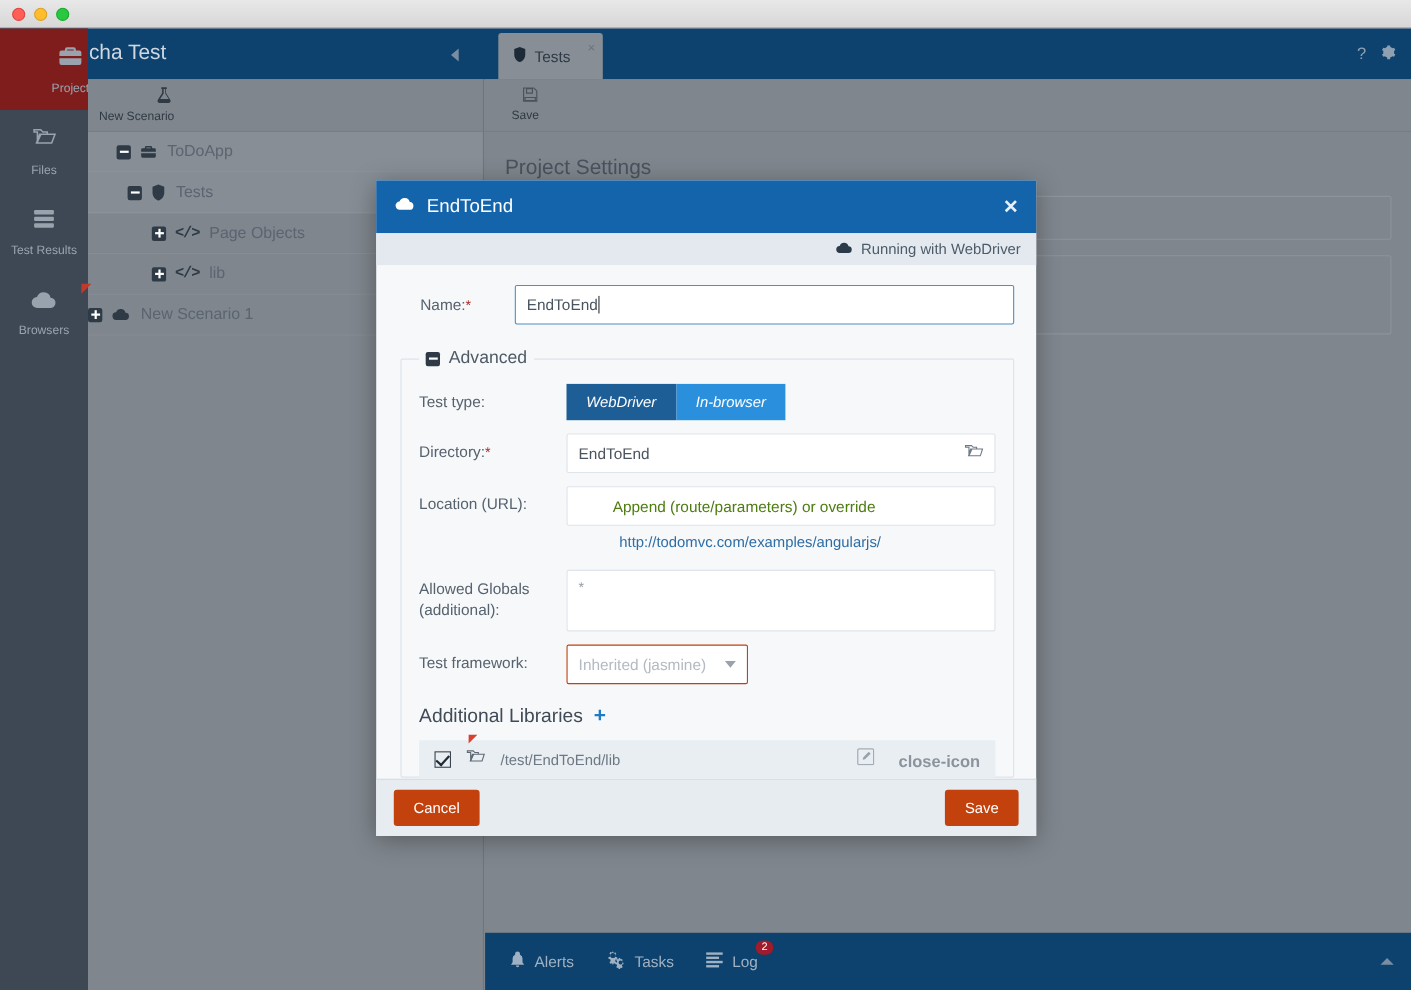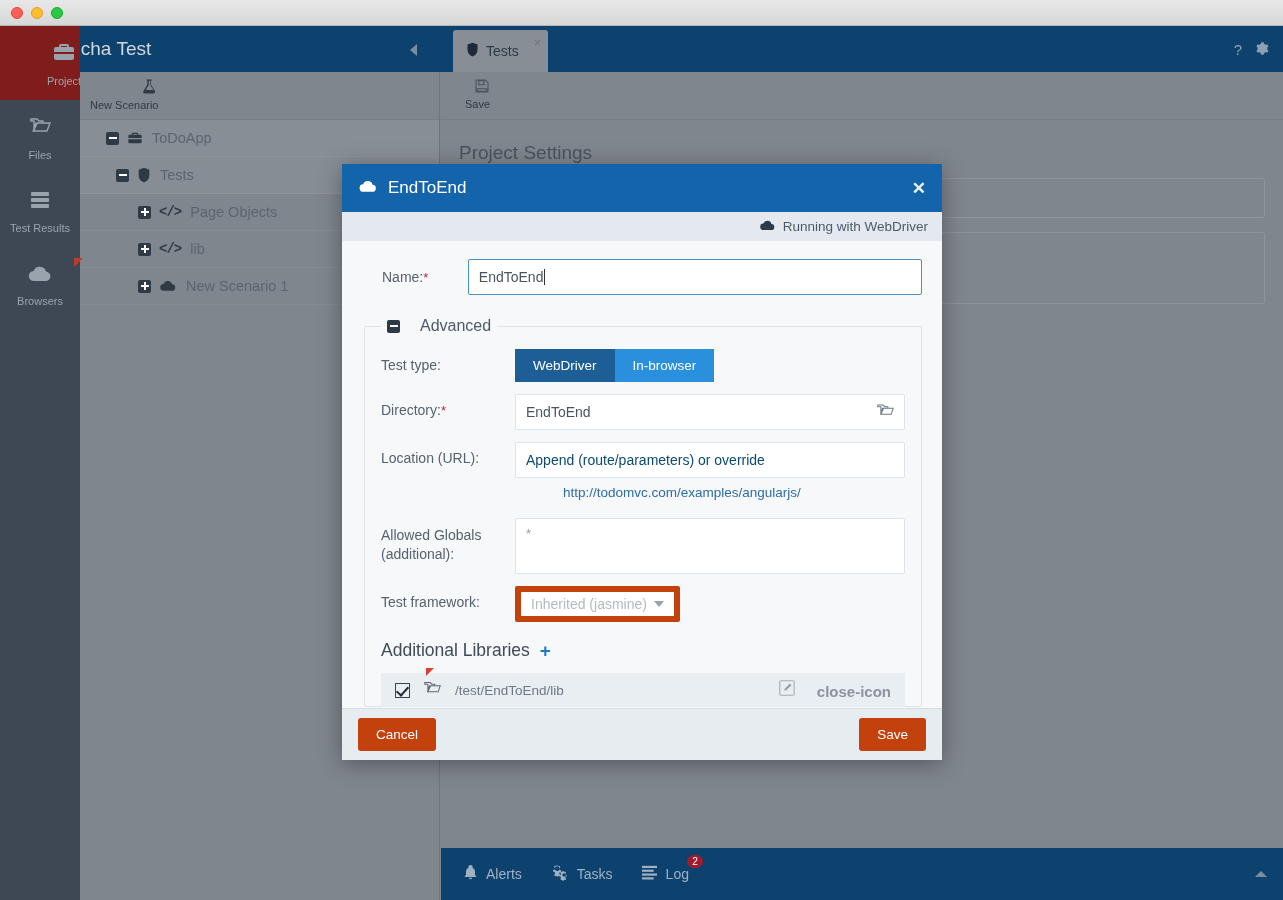--- a/index.html
+++ b/index.html
@@ -193,57 +193,57 @@
   .caret-blink {
     display: inline-block; width: 1px; height: 16px; background: #333; margin-left: 1px;
   }
 
   fieldset.advanced {
     border: 1px solid #dde3e9; border-radius: 2px;
     padding: 14px 16px 0 16px; margin: 0 2px;
     height: 390px; position: relative;
   }
   fieldset.advanced legend {
-    display: flex; align-items: center; gap: 20px;
+    display: flex; align-items: center; gap: 8px;
     padding: 0 6px; font-size: 16px; color: #4f5a66;
   }
   .legend-exp {
     width: 13px; height: 13px; background: #2e3a45; border-radius: 2px; position: relative;
   }
   .legend-exp::before {
     content: ''; position: absolute; left: 2.5px; top: 5.5px;
     width: 8px; height: 2px; background: #fff;
   }
 
   .arow { display: flex; align-items: flex-start; margin-bottom: 12px; }
   .alabel { width: 134px; color: #56626e; font-size: 14px; padding-top: 8px; }
 
   .segmented { display: flex; }
   .seg {
-    padding: 9px 18px; font-size: 13.5px; color: #fff; cursor: pointer;
+    padding: 9px 18px; font-size: 13.5px; color: #fff; cursor: pointer; font-style: italic;
   }
   .seg.on { background: #1d5e96; }
   .seg.off { background: #2a8fdc; }
 
   .tinput {
     width: 390px; height: 36px; border: 1px solid #dfe4ea; background: #fff;
     border-radius: 2px; display: flex; align-items: center; padding: 0 10px;
     font-size: 14px; color: #4a545f; position: relative;
   }
-  .tinput .ph { color: #0c4a6e; }
+  .tinput .ph { color: #4d7c0f; margin-left: 31px; }
   .tinput .folder { margin-left: auto; cursor: pointer; }
   .tinput .folder svg { fill: #6e7a86; }
   .hint { font-size: 13.5px; color: #2e6da4; margin-top: 7px; margin-left: 48px; }
 
   .tarea {
     width: 390px; height: 56px; border: 1px solid #dfe4ea; background: #fff;
     border-radius: 2px; padding: 7px 10px; font-size: 13px; color: #97a0a9;
   }
   .dd {
-    width: 165px; height: 36px; border: 6px solid #c2410c; background: #fff;
+    width: 165px; height: 36px; border: 1px solid #c2410c; background: #fff;
     border-radius: 2px; display: flex; align-items: center; padding: 0 10px;
     font-size: 14px; color: #b3bac1; cursor: pointer;
   }
   .dd-caret {
     margin-left: auto; width: 0; height: 0;
     border-left: 5px solid transparent; border-right: 5px solid transparent;
     border-top: 6px solid #9aa3ac;
   }
 
   .libs-head {
@@ -397,21 +397,21 @@
       <span class="tree-icon code-icon">&lt;/&gt;</span>
       <span>Page Objects</span>
     </div>
 
     <div class="tree-row" style="padding-left:58px">
       <span class="expander plus"></span>
       <span class="tree-icon code-icon">&lt;/&gt;</span>
       <span>lib</span>
     </div>
 
-    <div class="tree-row" style="padding-left:58px">
+    <div class="tree-row" style="">
       <span class="expander plus"></span>
       <span class="tree-icon">
         <svg width="18" height="14" viewBox="0 0 26 20">
             <path d="M7 17a5 5 0 01-.4-10A6.5 6.5 0 0119 7.6 4.7 4.7 0 0118.5 17H7z"></path>
           </svg>
       </span>
       <span>New Scenario 1</span>
     </div>
   </div>
 

